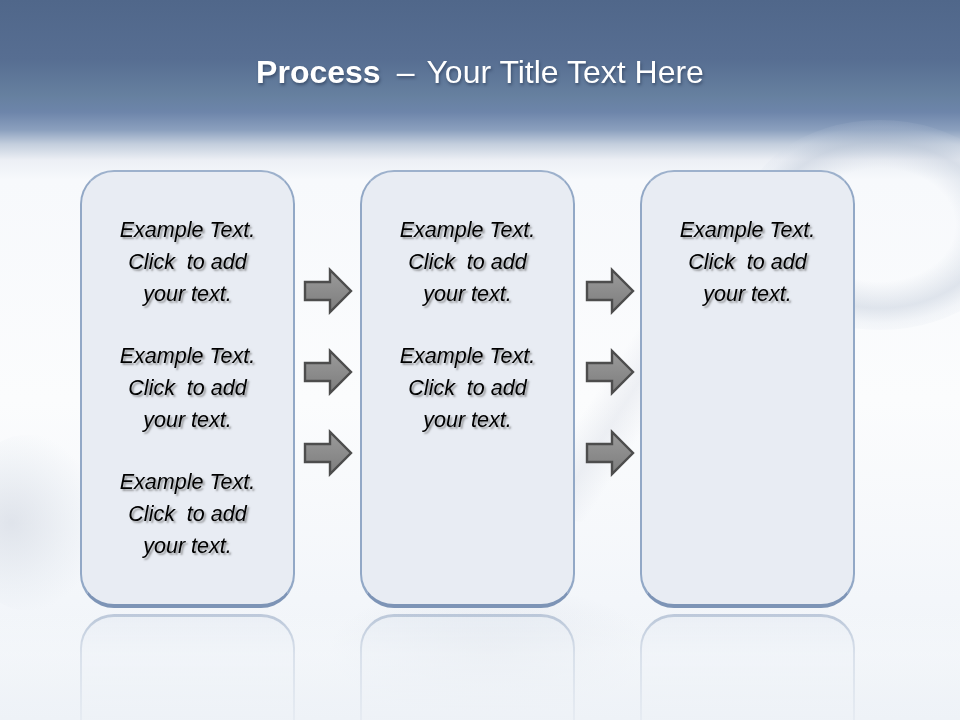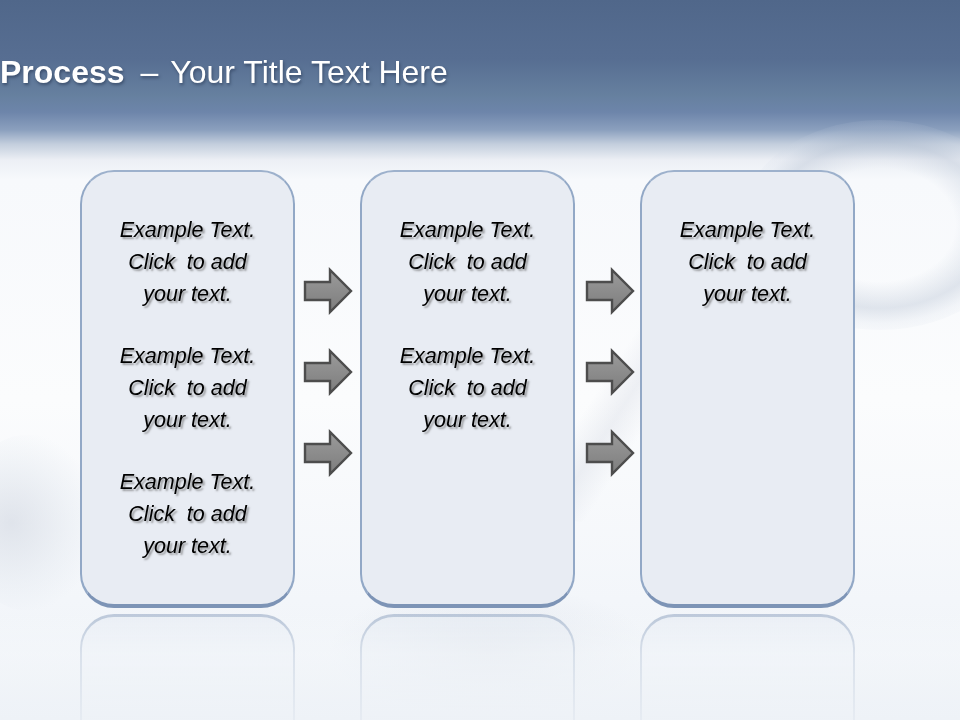--- a/index.html
+++ b/index.html
@@ -7,21 +7,21 @@
     position:relative;width:960px;height:720px;overflow:hidden;
     font-family:"Liberation Sans",sans-serif;
     background:linear-gradient(to bottom,
       #50678a 0px,#576e92 60px,#66809f 95px,#6d85aa 112px,
       #8ba0be 130px,#c3cedd 144px,#eceff5 160px,#f7f9fc 180px,
       #fbfcfd 400px,#f3f6fa 600px,#edf1f6 720px);
   }
 
   
   .title{
-    position:absolute;top:52px;left:0;width:100%;text-align:left;
+    position:absolute;top:52px;left:0;width:100%;text-align:center;
     color:#ffffff;font-size:32px;line-height:40px;
     text-shadow:1px 2px 3px rgba(25,40,65,.5);
     cursor:default;white-space:nowrap;
   }
   .title .bold{font-weight:bold;}
   .title .sep{margin:0 12px 0 16px;font-weight:normal;}
 
   
   .bg-shape{position:absolute;pointer-events:none;}
   .glass-top-right{

